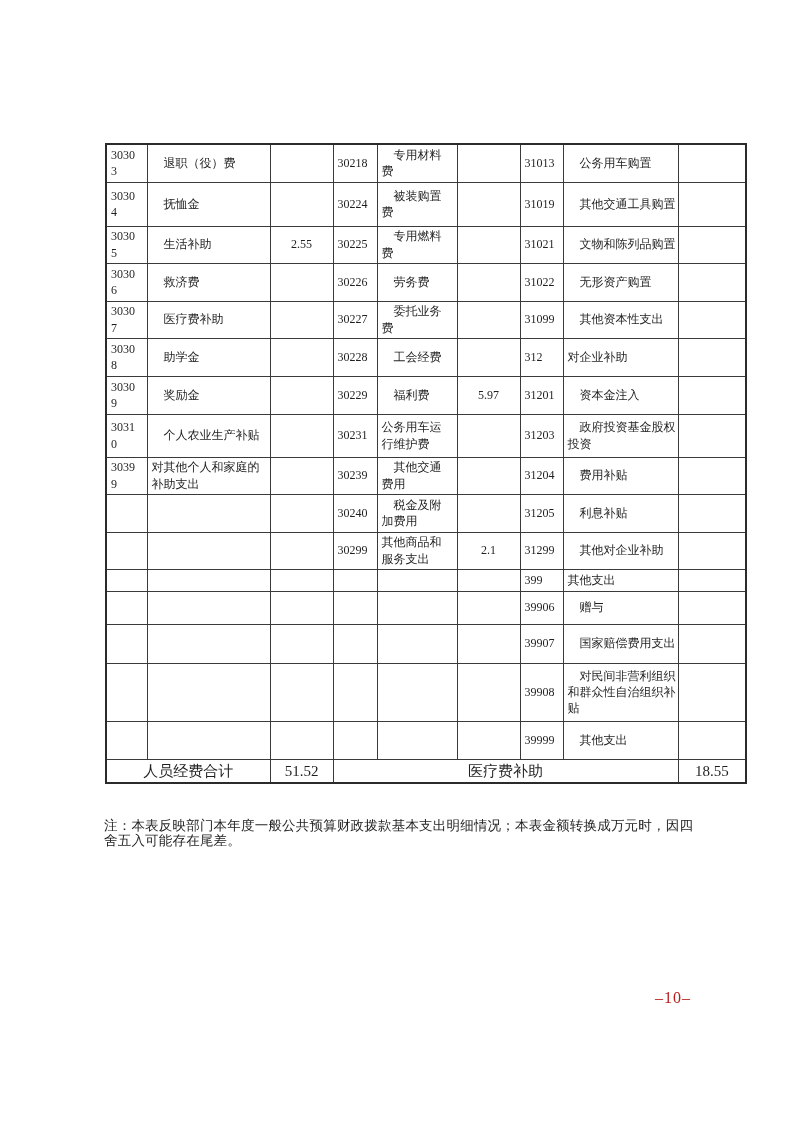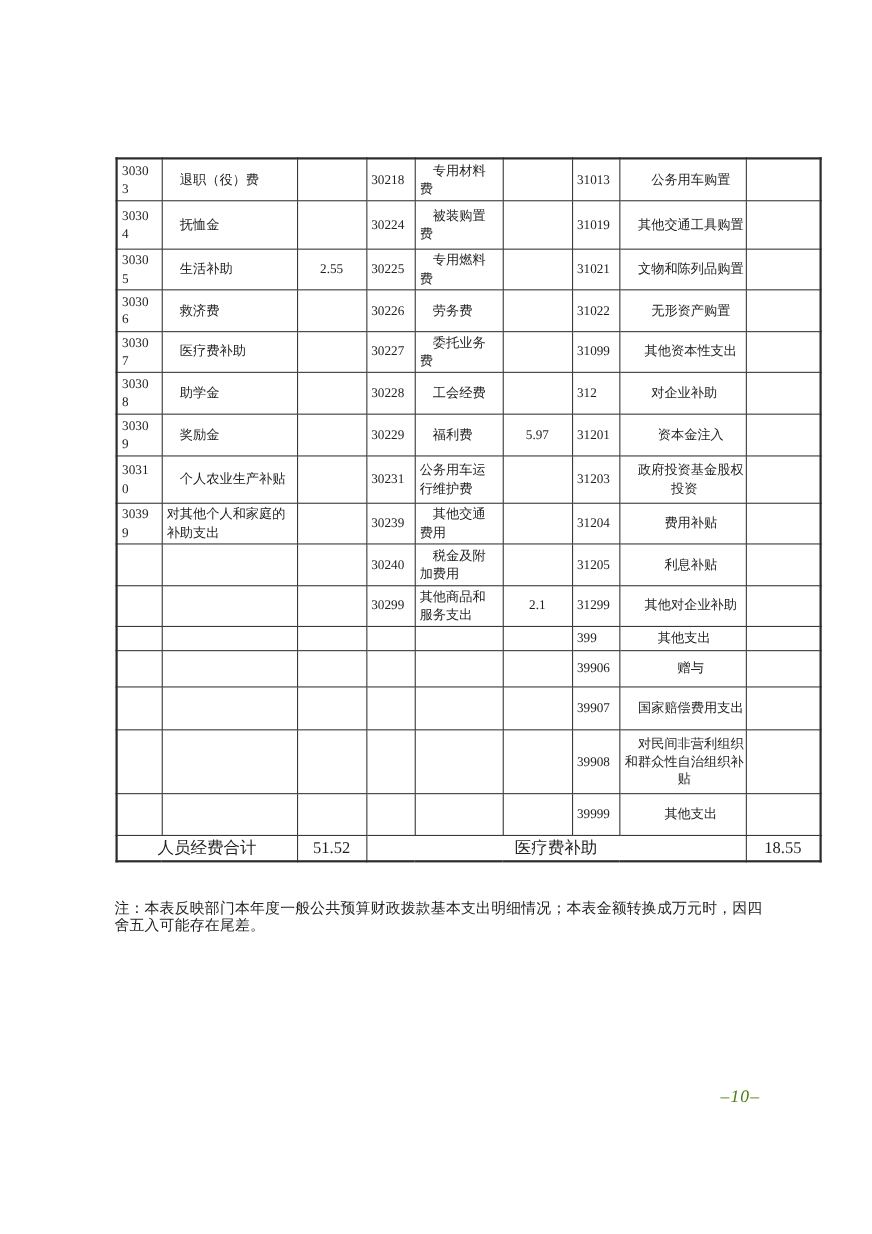--- a/index.html
+++ b/index.html
@@ -33,21 +33,21 @@
     text-align: left;
     padding: 0 6px 0 4px;
     word-break: break-all;
     font-family: "Liberation Serif", serif;
   }
   td.name {
     text-align: left;
     padding: 0 4px;
     word-break: break-all;
   }
-  td.name.n3 { padding: 0 1px 0 4px; text-align: center; }
+  td.name.n3 { padding: 0 1px 0 4px; }
   td.amt {
     text-align: center;
     padding: 0 2px;
     font-size: 12.5px;
   }
   tr.summary { height: 22px; }
   tr.summary td { text-align: center; font-size: 15px; }
 
   .note-line {
     position: absolute;
@@ -60,22 +60,21 @@
   .note-line-1 { top: 817px; }
   .note-line-2 { top: 832px; }
 
   .page-number {
     position: absolute;
     left: 645px; top: 989px;
     width: 56px;
     text-align: center;
     font-size: 16px;
     letter-spacing: 1px;
-    color: #4d7c0f;
-    font-style: italic;
+    color: #b91c1c;
   }
 </style>
 </head>
 <body>
 
 <div class="page">
 
   <table class="budget-table">
     <colgroup>
       <col style="width:41px">

